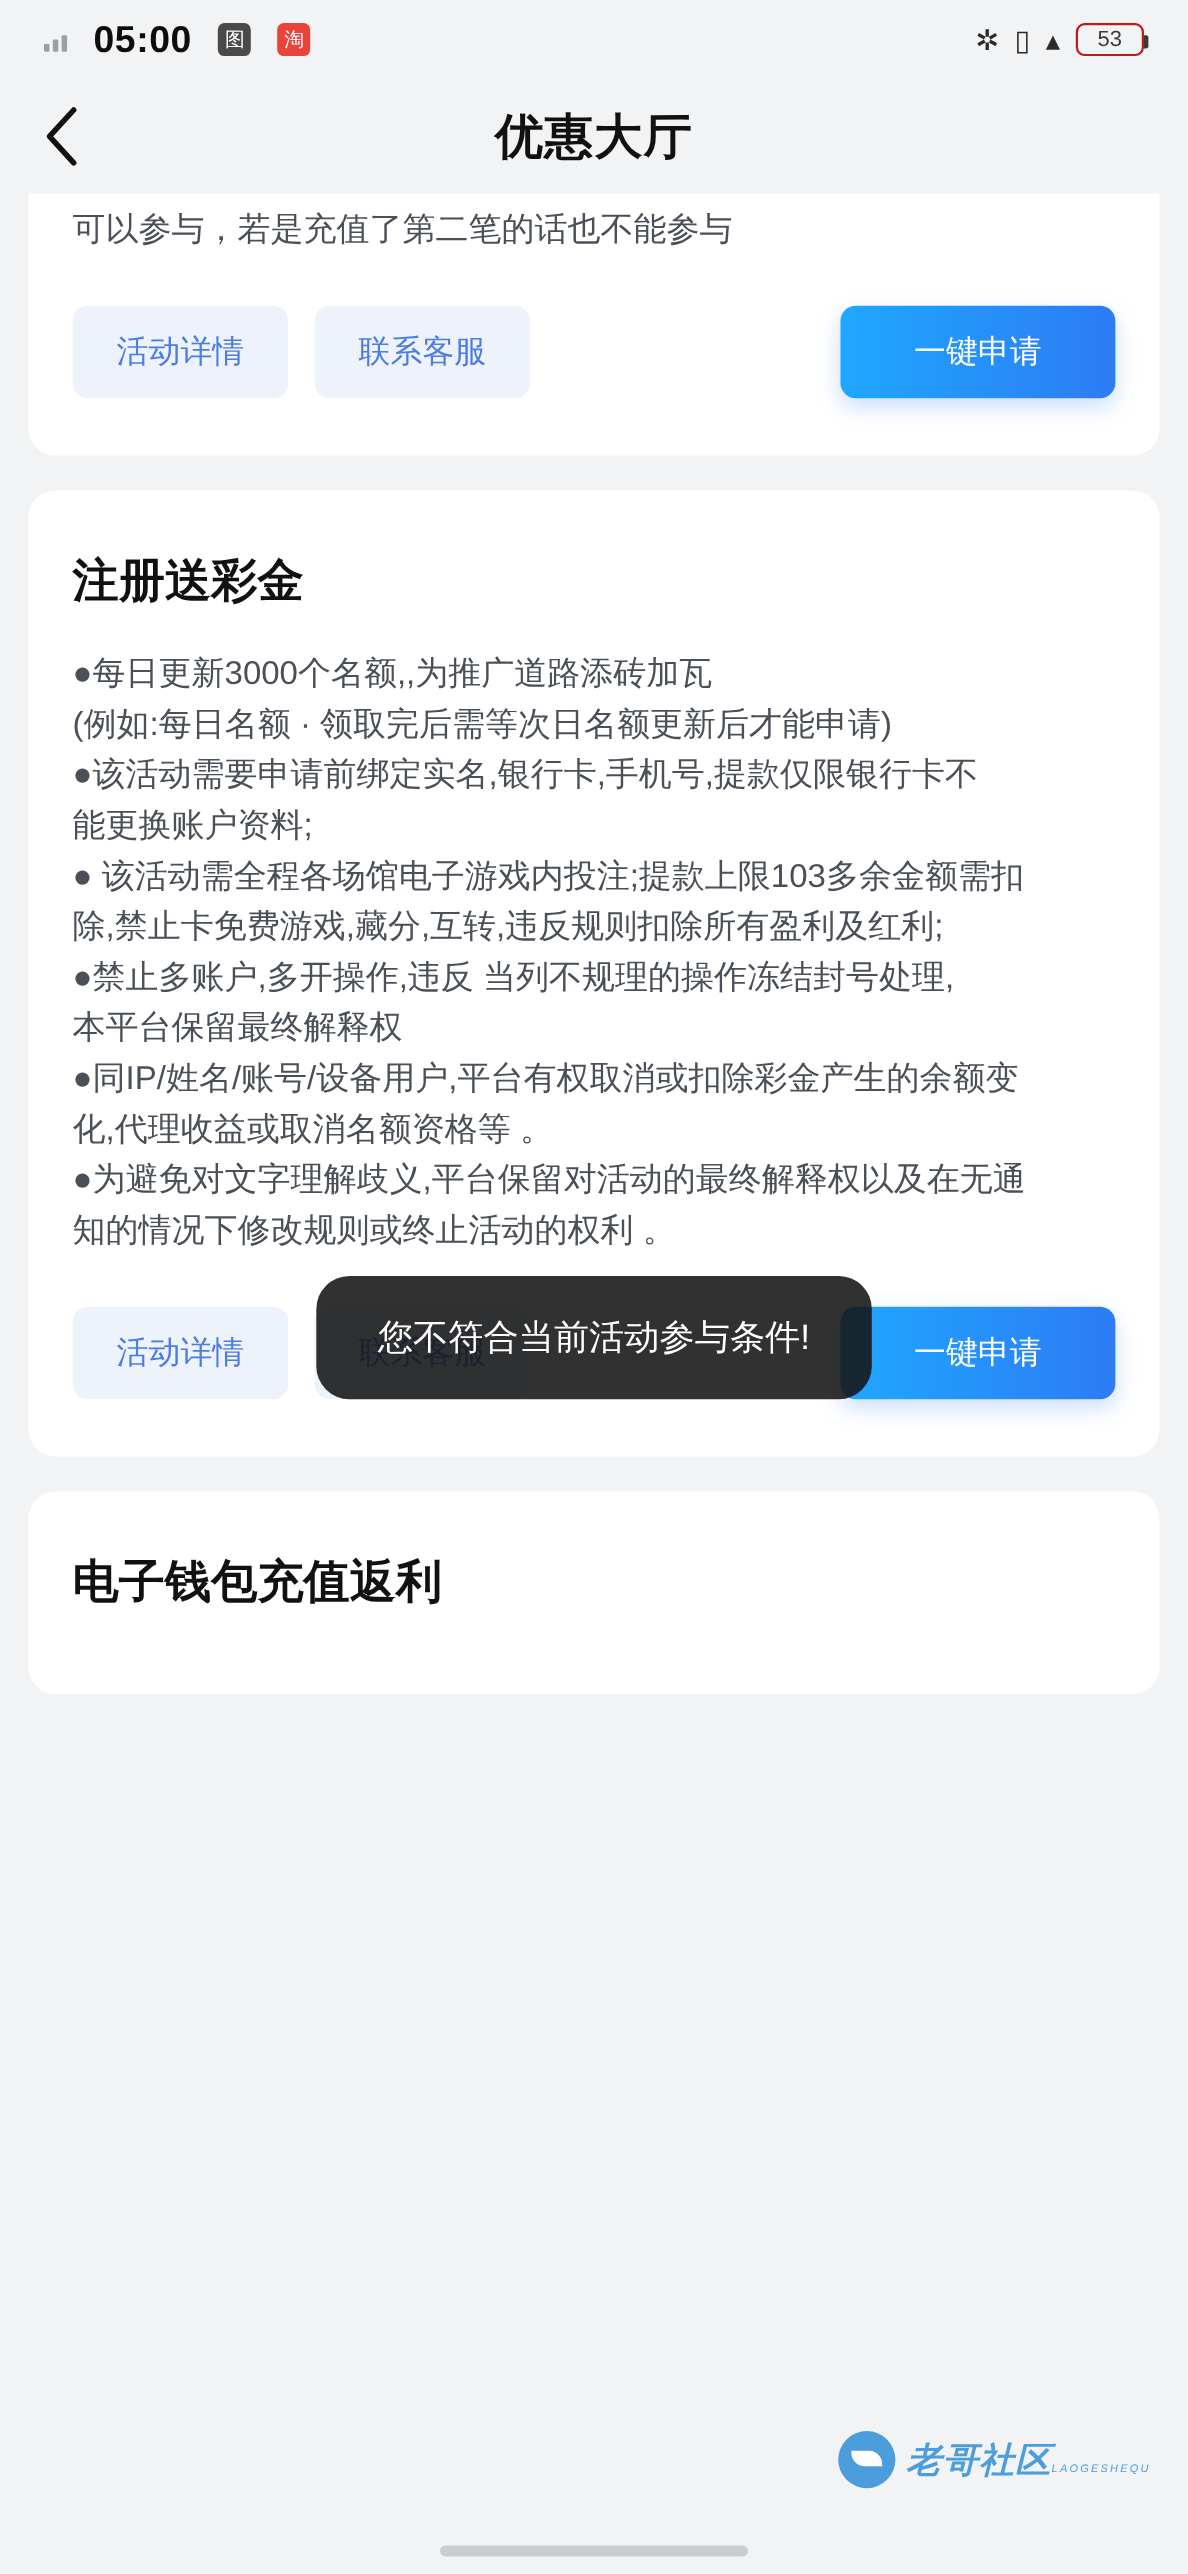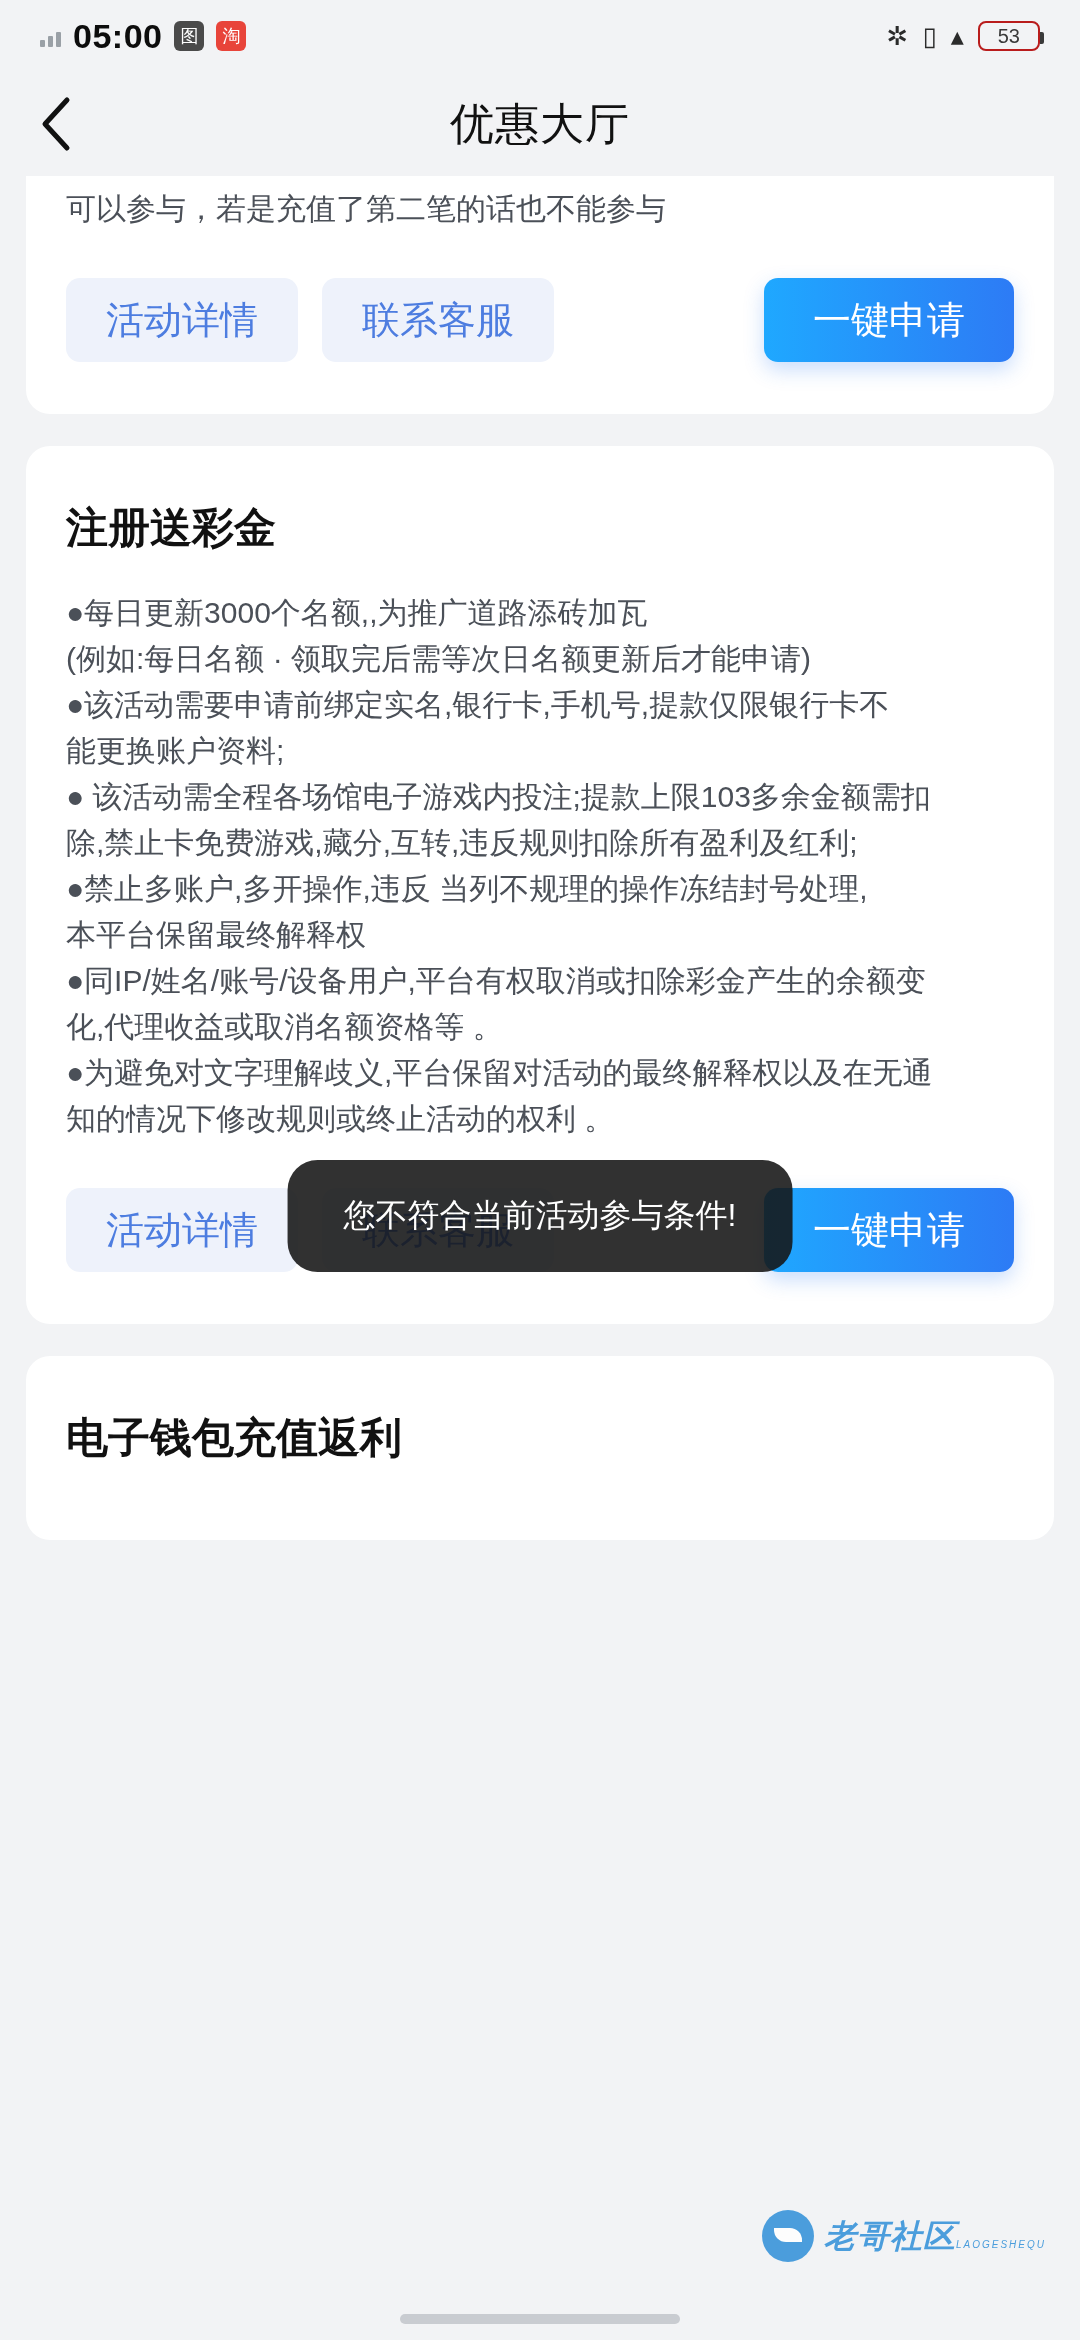--- a/index.html
+++ b/index.html
@@ -20,21 +20,21 @@
 
   
   .statusbar {
     height: 72px;
     display: flex;
     align-items: center;
     padding: 0 40px;
     font-size: 30px;
     color: #111;
   }
-  .sb-left { display: flex; align-items: center; gap: 12px; }
+  .sb-left { display: flex; align-items: center; gap: 24px; }
   .sb-right { margin-left: auto; display: flex; align-items: center; gap: 14px; }
   .signal-bars { display: inline-flex; align-items: flex-end; gap: 3px; height: 22px; }
   .signal-bars i { display: block; width: 5px; background: #9aa0a6; border-radius: 1px; }
   .signal-bars i:nth-child(1){ height: 7px; }
   .signal-bars i:nth-child(2){ height: 11px; }
   .signal-bars i:nth-child(3){ height: 15px; }
   .clock { font-size: 34px; font-weight: 600; letter-spacing: 0.5px; color: #0d0d0d; }
   .app-badge {
     width: 30px; height: 30px; border-radius: 6px;
     display: inline-flex; align-items: center; justify-content: center;
@@ -62,21 +62,21 @@
     align-items: center;
     justify-content: center;
     background: #f2f3f5;
   }
   .back-btn {
     position: absolute; left: 26px; top: 50%; transform: translateY(-50%);
     width: 60px; height: 60px; display: flex; align-items: center; justify-content: center;
   }
   .back-btn svg { display: block; }
   .page-title {
-    font-size: 44px; font-weight: 400; color: #111; letter-spacing: 1px;
+    font-size: 44px; font-weight: 700; color: #111; letter-spacing: 1px;
   }
 
   
   .scroll {
     position: absolute;
     top: 176px; left: 0; right: 0; bottom: 0;
     overflow: hidden;
     padding: 0 26px;
   }
   .card {
@@ -102,21 +102,21 @@
     font-size: 30px; line-height: 46px; color: #4b5058;
     height: 46px; overflow: hidden; position: relative;
   }
 
   
   .btn-row {
     display: flex; align-items: center; gap: 24px;
     padding: 46px 0 52px 0;
   }
   .btn {
-    font-size: 38px;
+    font-size: 29px;
     border-radius: 14px;
     display: inline-flex; align-items: center; justify-content: center;
   }
   .btn-ghost {
     background: #eef2fb;
     color: #4d7de0;
     height: 84px;
     padding: 0 40px;
   }
   .btn-primary {

